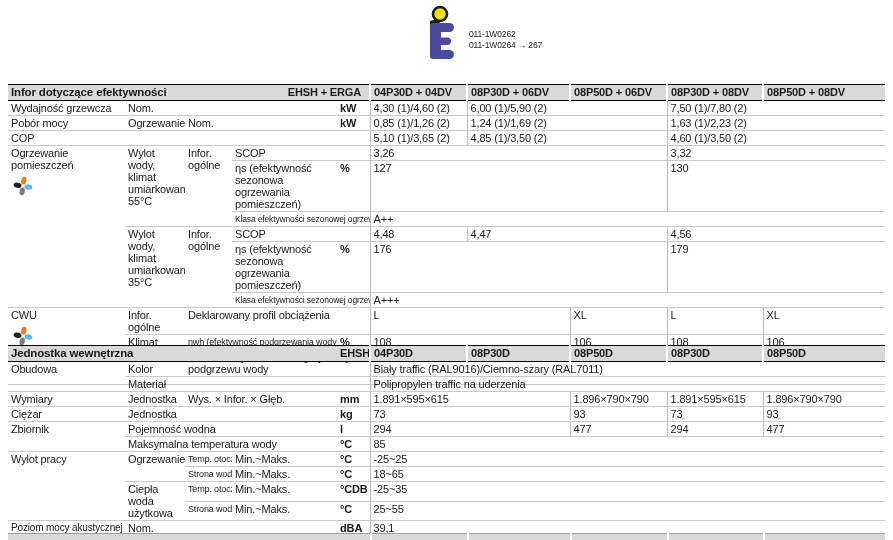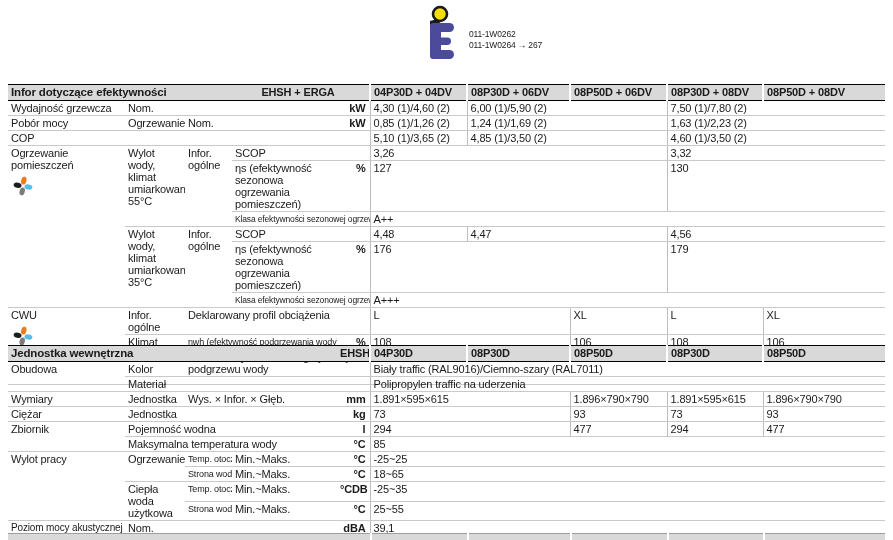--- a/index.html
+++ b/index.html
@@ -19,24 +19,24 @@
   }
   #t1 { margin-top:84px; position:absolute; top:0; left:0; }
   #t2 { position:absolute; top:345px; left:0; }
   td { padding:1px 3px; vertical-align:top; overflow:hidden; border-bottom:1px solid #c9c9c9; }
   tr.head td {
     background:#d9d9d9; font-weight:bold; height:13px;
     border-top:1px solid #000; border-bottom:1px solid #000;
     white-space:nowrap;
   }
   tr.head td.ttl { font-size:11.5px; }
-  tr.head td.mdl { text-align:center; padding-right:8px; }
+  tr.head td.mdl { text-align:right; padding-right:8px; }
   tr.head td.v { border-left:2px solid #fff; text-align:left; }
   td.v { text-align:left; border-left:1px solid #bdbdbd; }
-  td.u { text-align:right; font-weight:bold; padding-right:4px; white-space:nowrap; }
+  td.u { font-weight:bold; padding-right:4px; white-space:nowrap; }
   tr.std { height:13px; }
   tr.tall { height:43px; }
   tr.klasa { height:12px; }
   tr.last1 { height:35px; }
   td.small { font-size:8.5px; line-height:10px; padding-top:2px; white-space:nowrap; }
   .sq78 { transform:scaleX(0.78); }
   .sq82 { transform:scaleX(0.82); }
   .sq88 { transform:scaleX(0.88); }
   td.cond { font-size:10px; white-space:nowrap; }
   td.c9 { font-size:9px; white-space:nowrap; }

